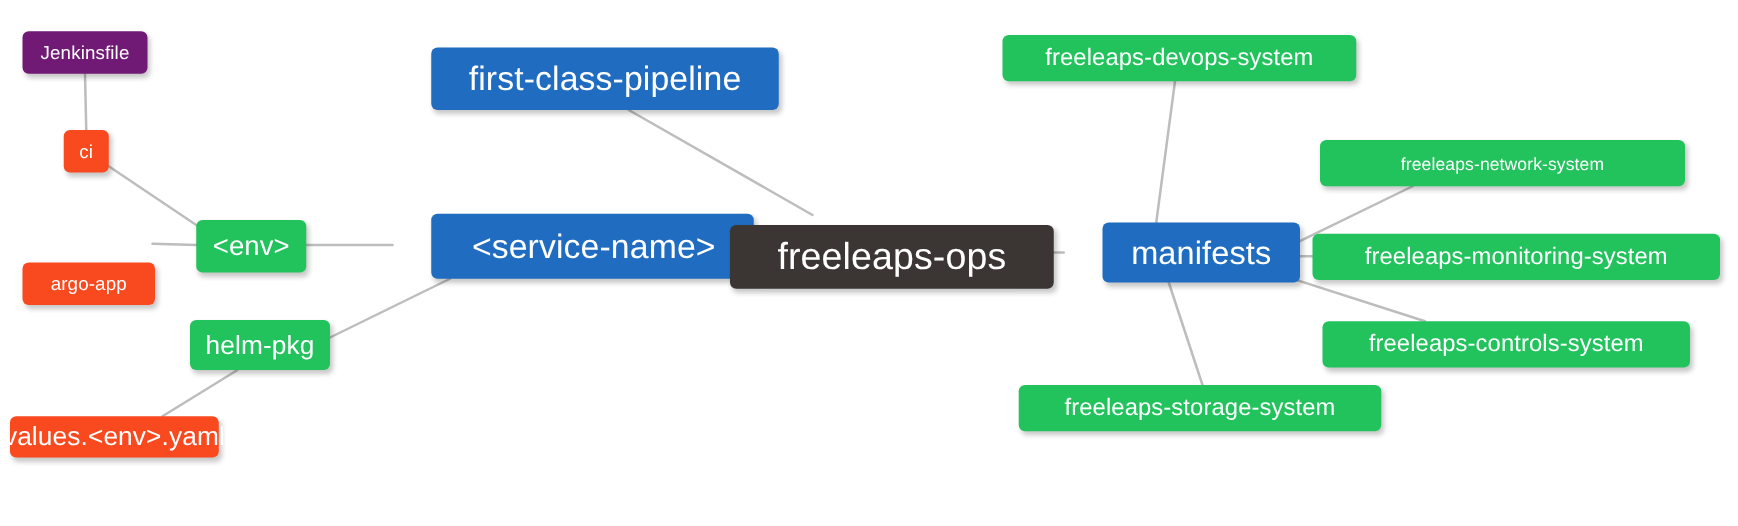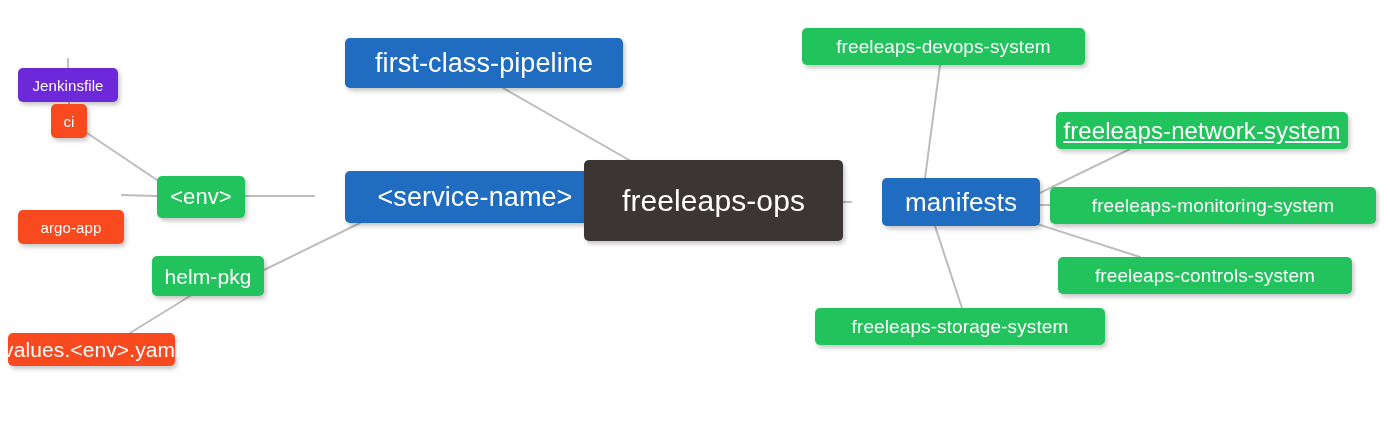--- a/index.html
+++ b/index.html
@@ -44,21 +44,21 @@
   .node-label {
     display: block;
     line-height: 1;
   }
 
   
   .n-root   { background: #3b3633; }
   .n-blue   { background: #1f6cc0; margin-left: 31px; }
   .n-green  { background: #22c35d; }
   .n-red    { background: #f8491f; }
-  .n-orange { background: #6d28d9; margin-top: 43px; }
+  .n-orange { background: #701a75; }
 </style>
 </head>
 <body>
 
 <div id="canvas">
   <svg id="edge-layer" viewBox="0 0 1390 421" width="1390" height="421">
       <line x1="68" y1="59" x2="69" y2="104" stroke="#bdbdbd" stroke-width="2" stroke-linecap="round"></line>
       <line x1="87" y1="133" x2="157" y2="180" stroke="#bdbdbd" stroke-width="2" stroke-linecap="round"></line>
       <line x1="122" y1="195" x2="157" y2="196" stroke="#bdbdbd" stroke-width="2" stroke-linecap="round"></line>
       <line x1="245" y1="196" x2="314" y2="196" stroke="#bdbdbd" stroke-width="2" stroke-linecap="round"></line>
@@ -91,31 +91,31 @@
       </div>
       <div class="node n-red" style="left: 8px; top: 333px; width: 167px; height: 33px;">
         <span class="node-label" style="font-size: 21px;">values.&lt;env&gt;.yaml</span>
       </div>
       <div class="node n-blue" style="left: 314px; top: 171px; width: 258px; height: 52px; padding-left: 12px;">
         <span class="node-label" style="font-size: 27px;">&lt;service-name&gt;</span>
       </div>
       <div class="node n-blue" style="left: 314px; top: 38px; width: 278px; height: 50px;">
         <span class="node-label" style="font-size: 27px;">first-class-pipeline</span>
       </div>
-      <div class="node n-root" style="left: 584px; top: 160px; width: 259px; height: 81px;">
+      <div class="node n-root" style="left: 584px; top: 180px; width: 259px; height: 51px;">
         <span class="node-label" style="font-size: 30px;">freeleaps-ops</span>
       </div>
       <div class="node n-blue" style="left: 851px; top: 178px; width: 158px; height: 48px;">
         <span class="node-label" style="font-size: 26px;">manifests</span>
       </div>
       <div class="node n-green" style="left: 802px; top: 28px; width: 283px; height: 37px;">
         <span class="node-label" style="font-size: 19px;">freeleaps-devops-system</span>
       </div>
       <div class="node n-green" style="left: 1056px; top: 112px; width: 292px; height: 37px;">
-        <span class="node-label" style="font-size: 24px; text-decoration: underline;">freeleaps-network-system</span>
+        <span class="node-label" style="font-size: 14px;">freeleaps-network-system</span>
       </div>
       <div class="node n-green" style="left: 1050px; top: 187px; width: 326px; height: 37px;">
         <span class="node-label" style="font-size: 19px; text-align: center;">freeleaps-monitoring-system</span>
       </div>
       <div class="node n-green" style="left: 1058px; top: 257px; width: 294px; height: 37px;">
         <span class="node-label" style="font-size: 19px;">freeleaps-controls-system</span>
       </div>
       <div class="node n-green" style="left: 815px; top: 308px; width: 290px; height: 37px;">
         <span class="node-label" style="font-size: 19px;">freeleaps-storage-system</span>
       </div>

